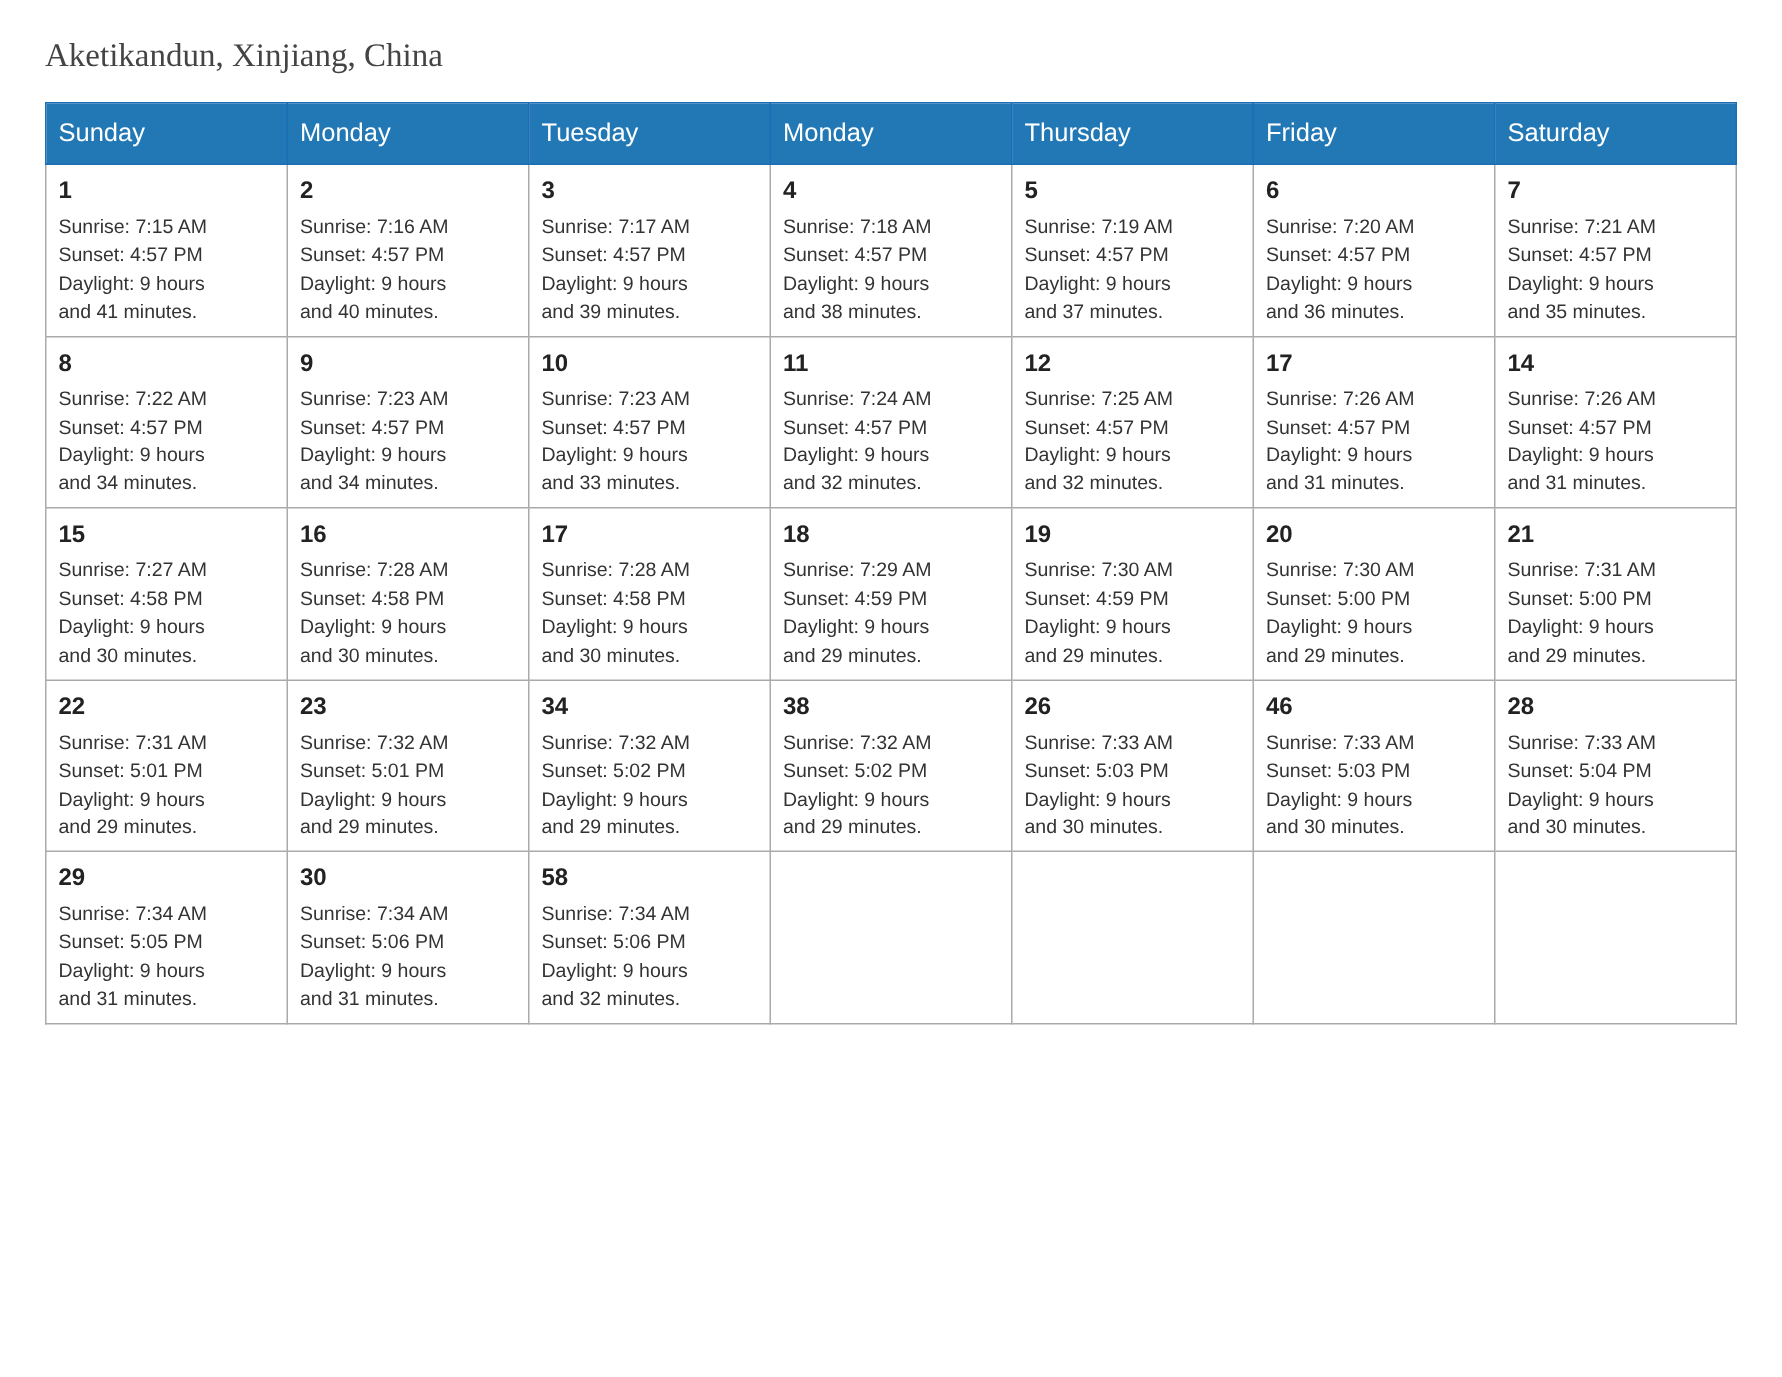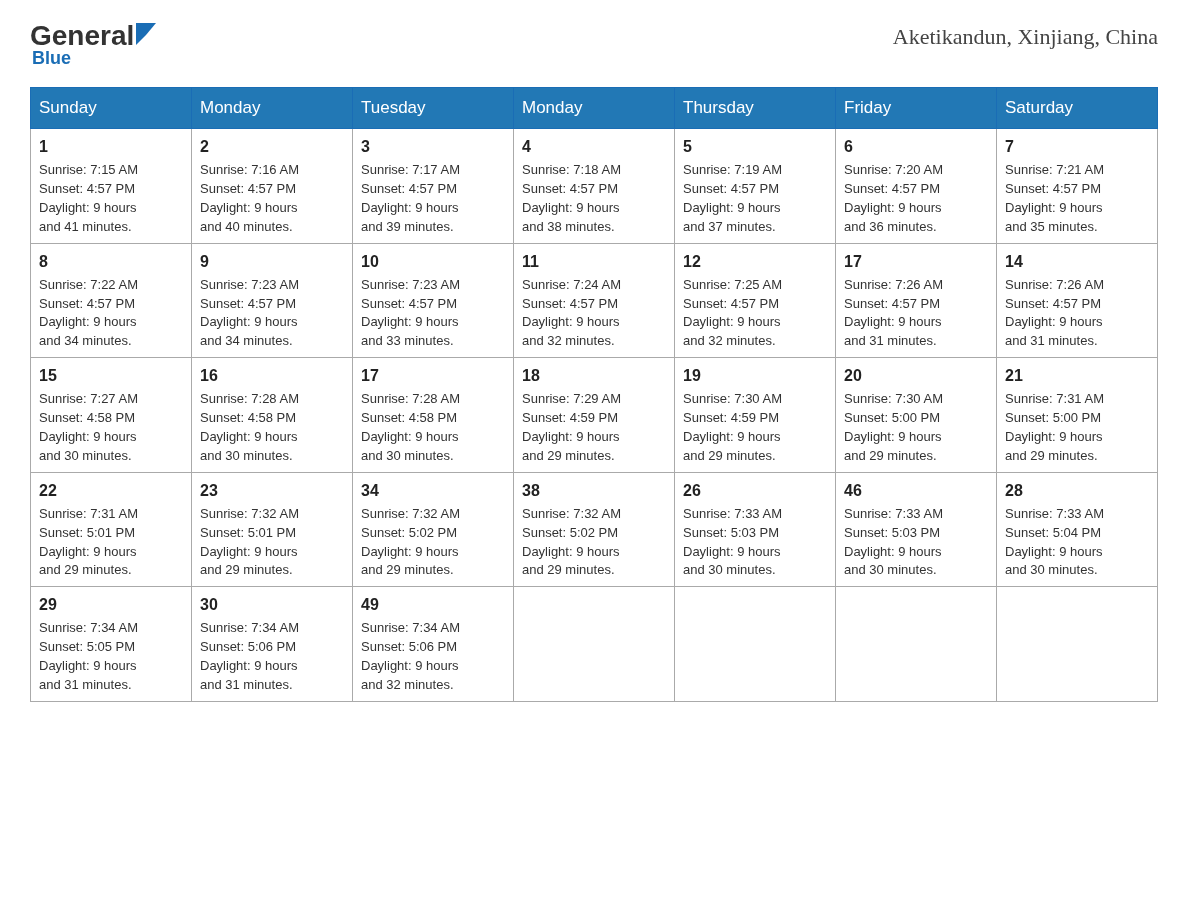--- a/index.html
+++ b/index.html
@@ -98,27 +98,20 @@
       color: #333;
     }
     .empty-cell {
       background: #fff;
     }
   </style>
 </head>
 <body>
 
 <div class="header">
-  <div class="logo">
-    <div class="logo-text">
-      <span class="logo-general">General</span>
-        <span class="logo-triangle"></span>
-    </div>
-    <div class="logo-underline">Blue</div>
-  </div>
   <div class="title-section">
     <div class="location-title">Aketikandun, Xinjiang, China</div>
   </div>
 </div>
 
 <table class="calendar">
   <thead>
     <tr>
     <th>Sunday</th>
         <th>Monday</th>
@@ -253,21 +246,21 @@
       <tr>
         <td>
           <span class="day-num">29</span>
           <span class="day-info">Sunrise: 7:34 AM<br>Sunset: 5:05 PM<br>Daylight: 9 hours<br>and 31 minutes.</span>
         </td>
         <td>
           <span class="day-num">30</span>
           <span class="day-info">Sunrise: 7:34 AM<br>Sunset: 5:06 PM<br>Daylight: 9 hours<br>and 31 minutes.</span>
         </td>
         <td>
-          <span class="day-num">49</span>
+          <span class="day-num">58</span>
           <span class="day-info">Sunrise: 7:34 AM<br>Sunset: 5:06 PM<br>Daylight: 9 hours<br>and 32 minutes.</span>
         </td>
         <td class="empty-cell"></td>
         <td class="empty-cell"></td>
         <td class="empty-cell"></td>
         <td class="empty-cell"></td>
       </tr>
     </tbody>
 </table>
 

